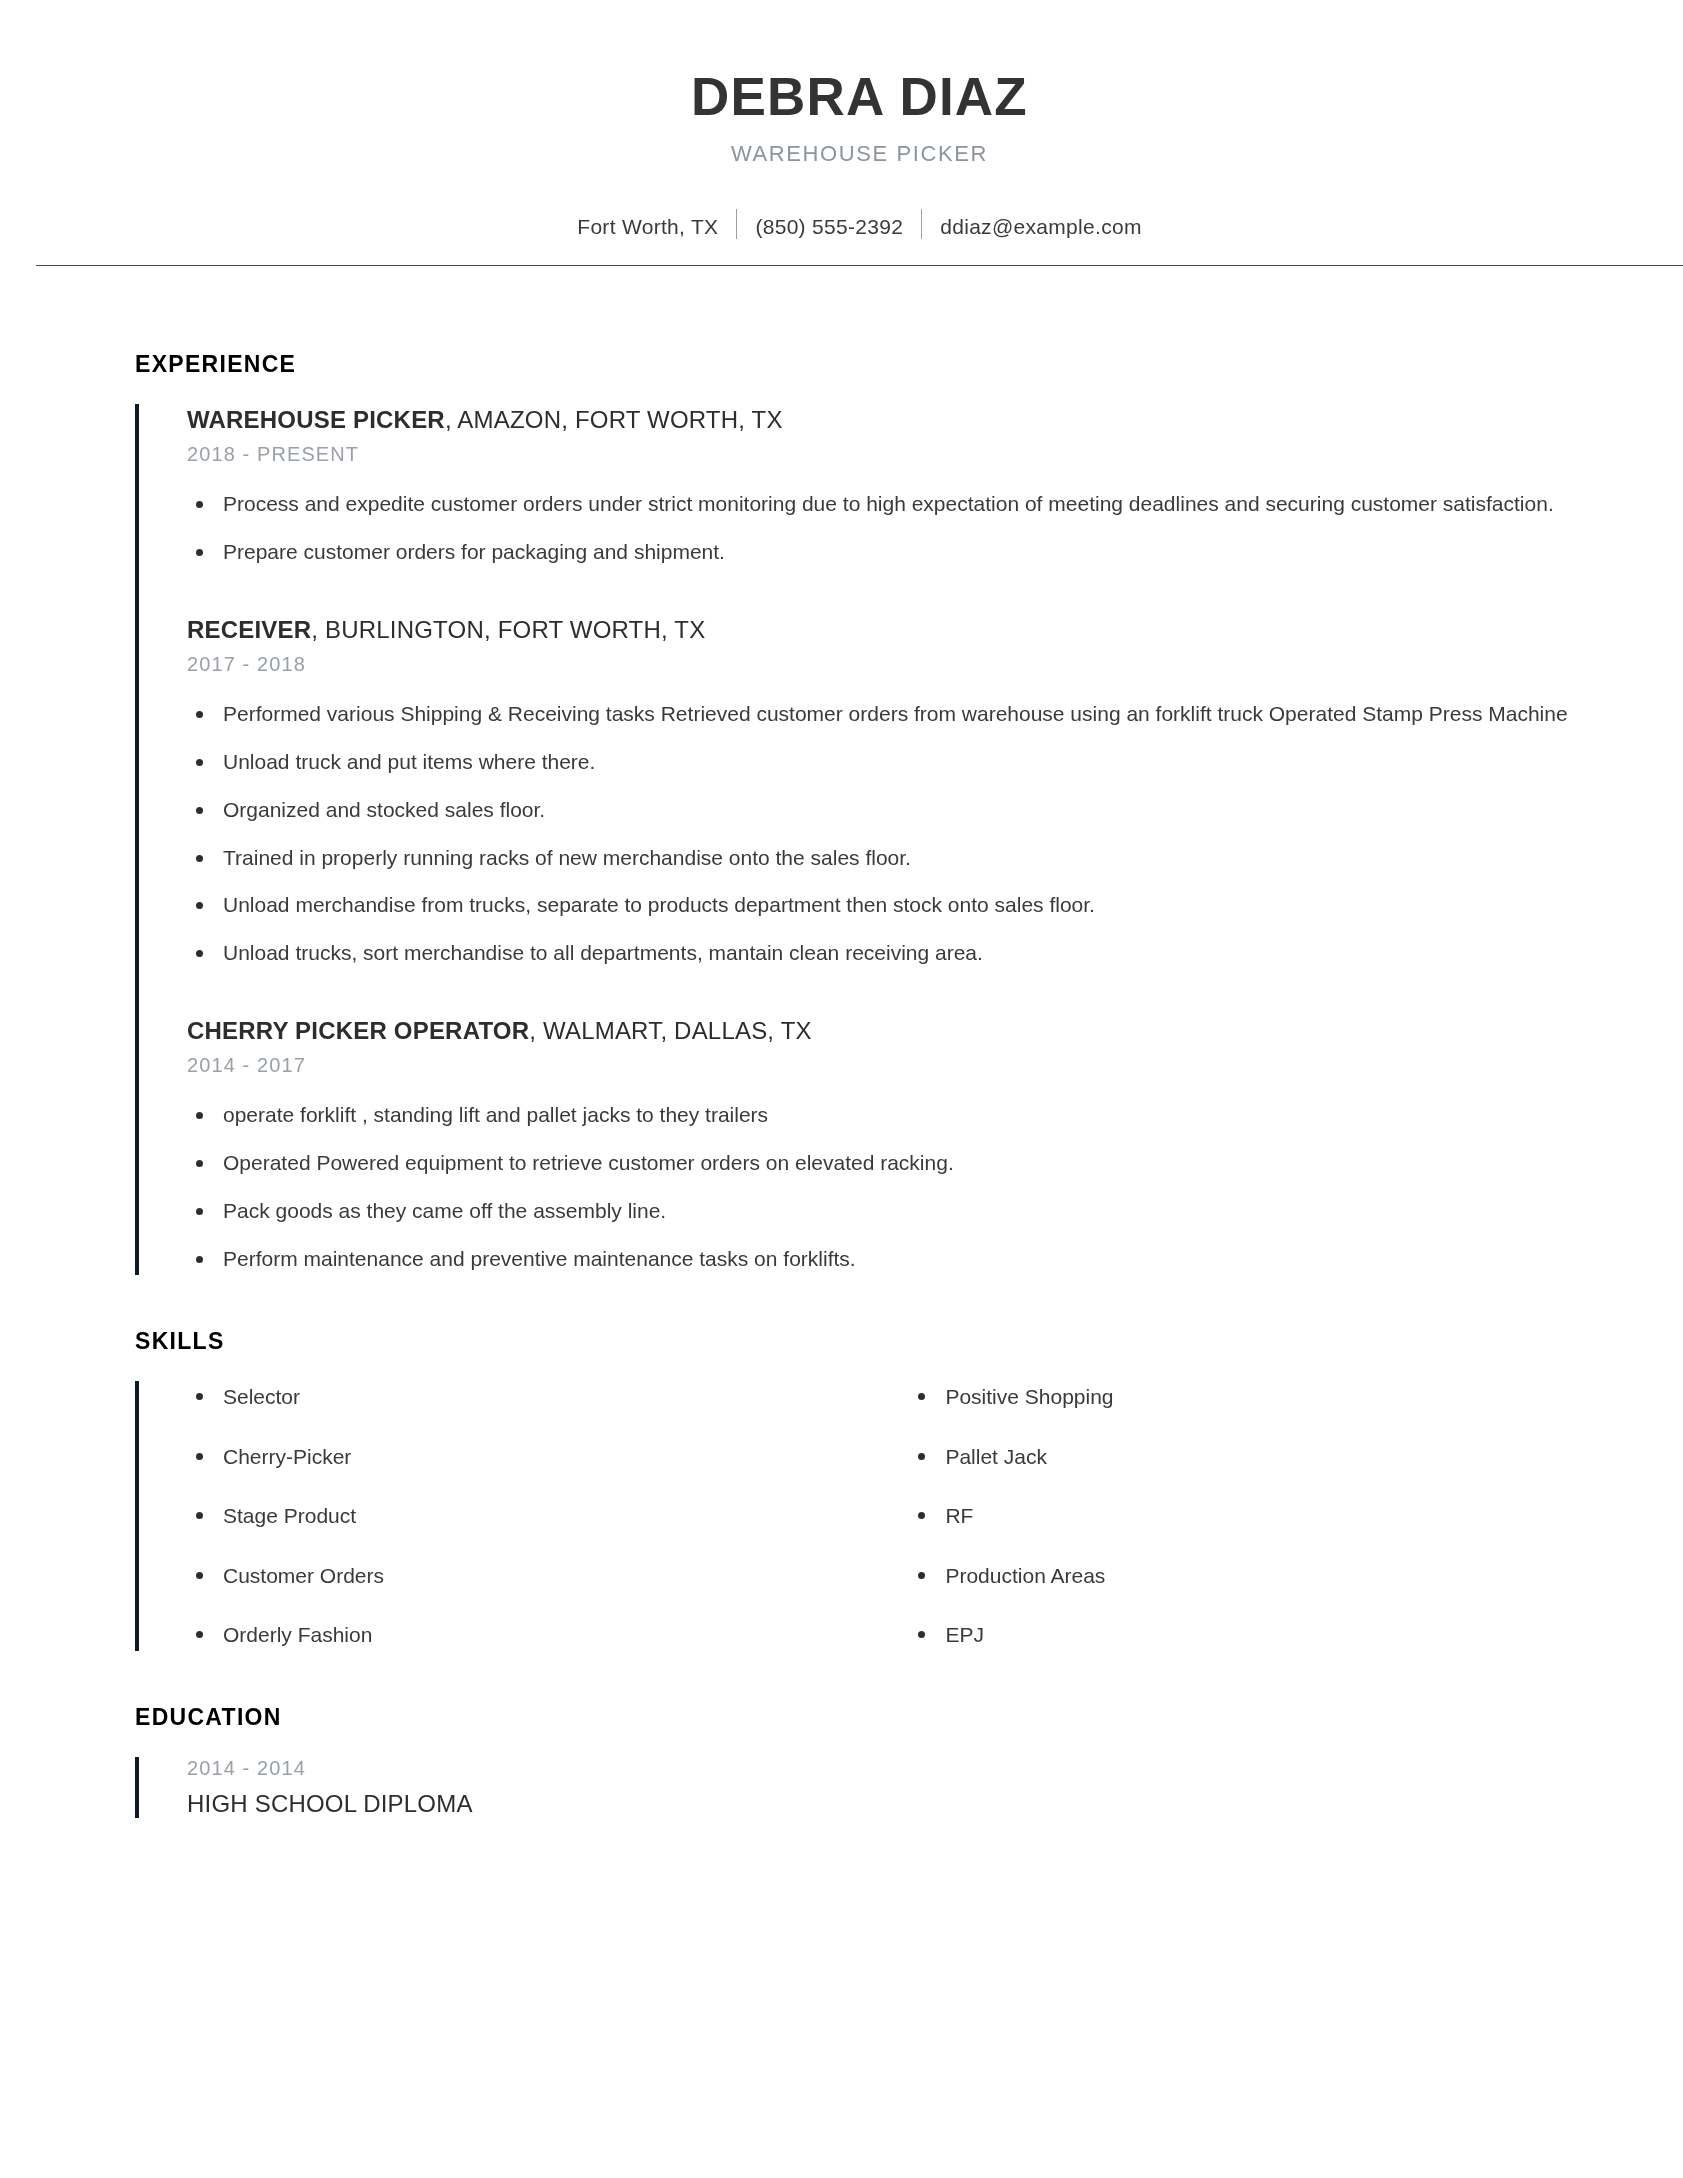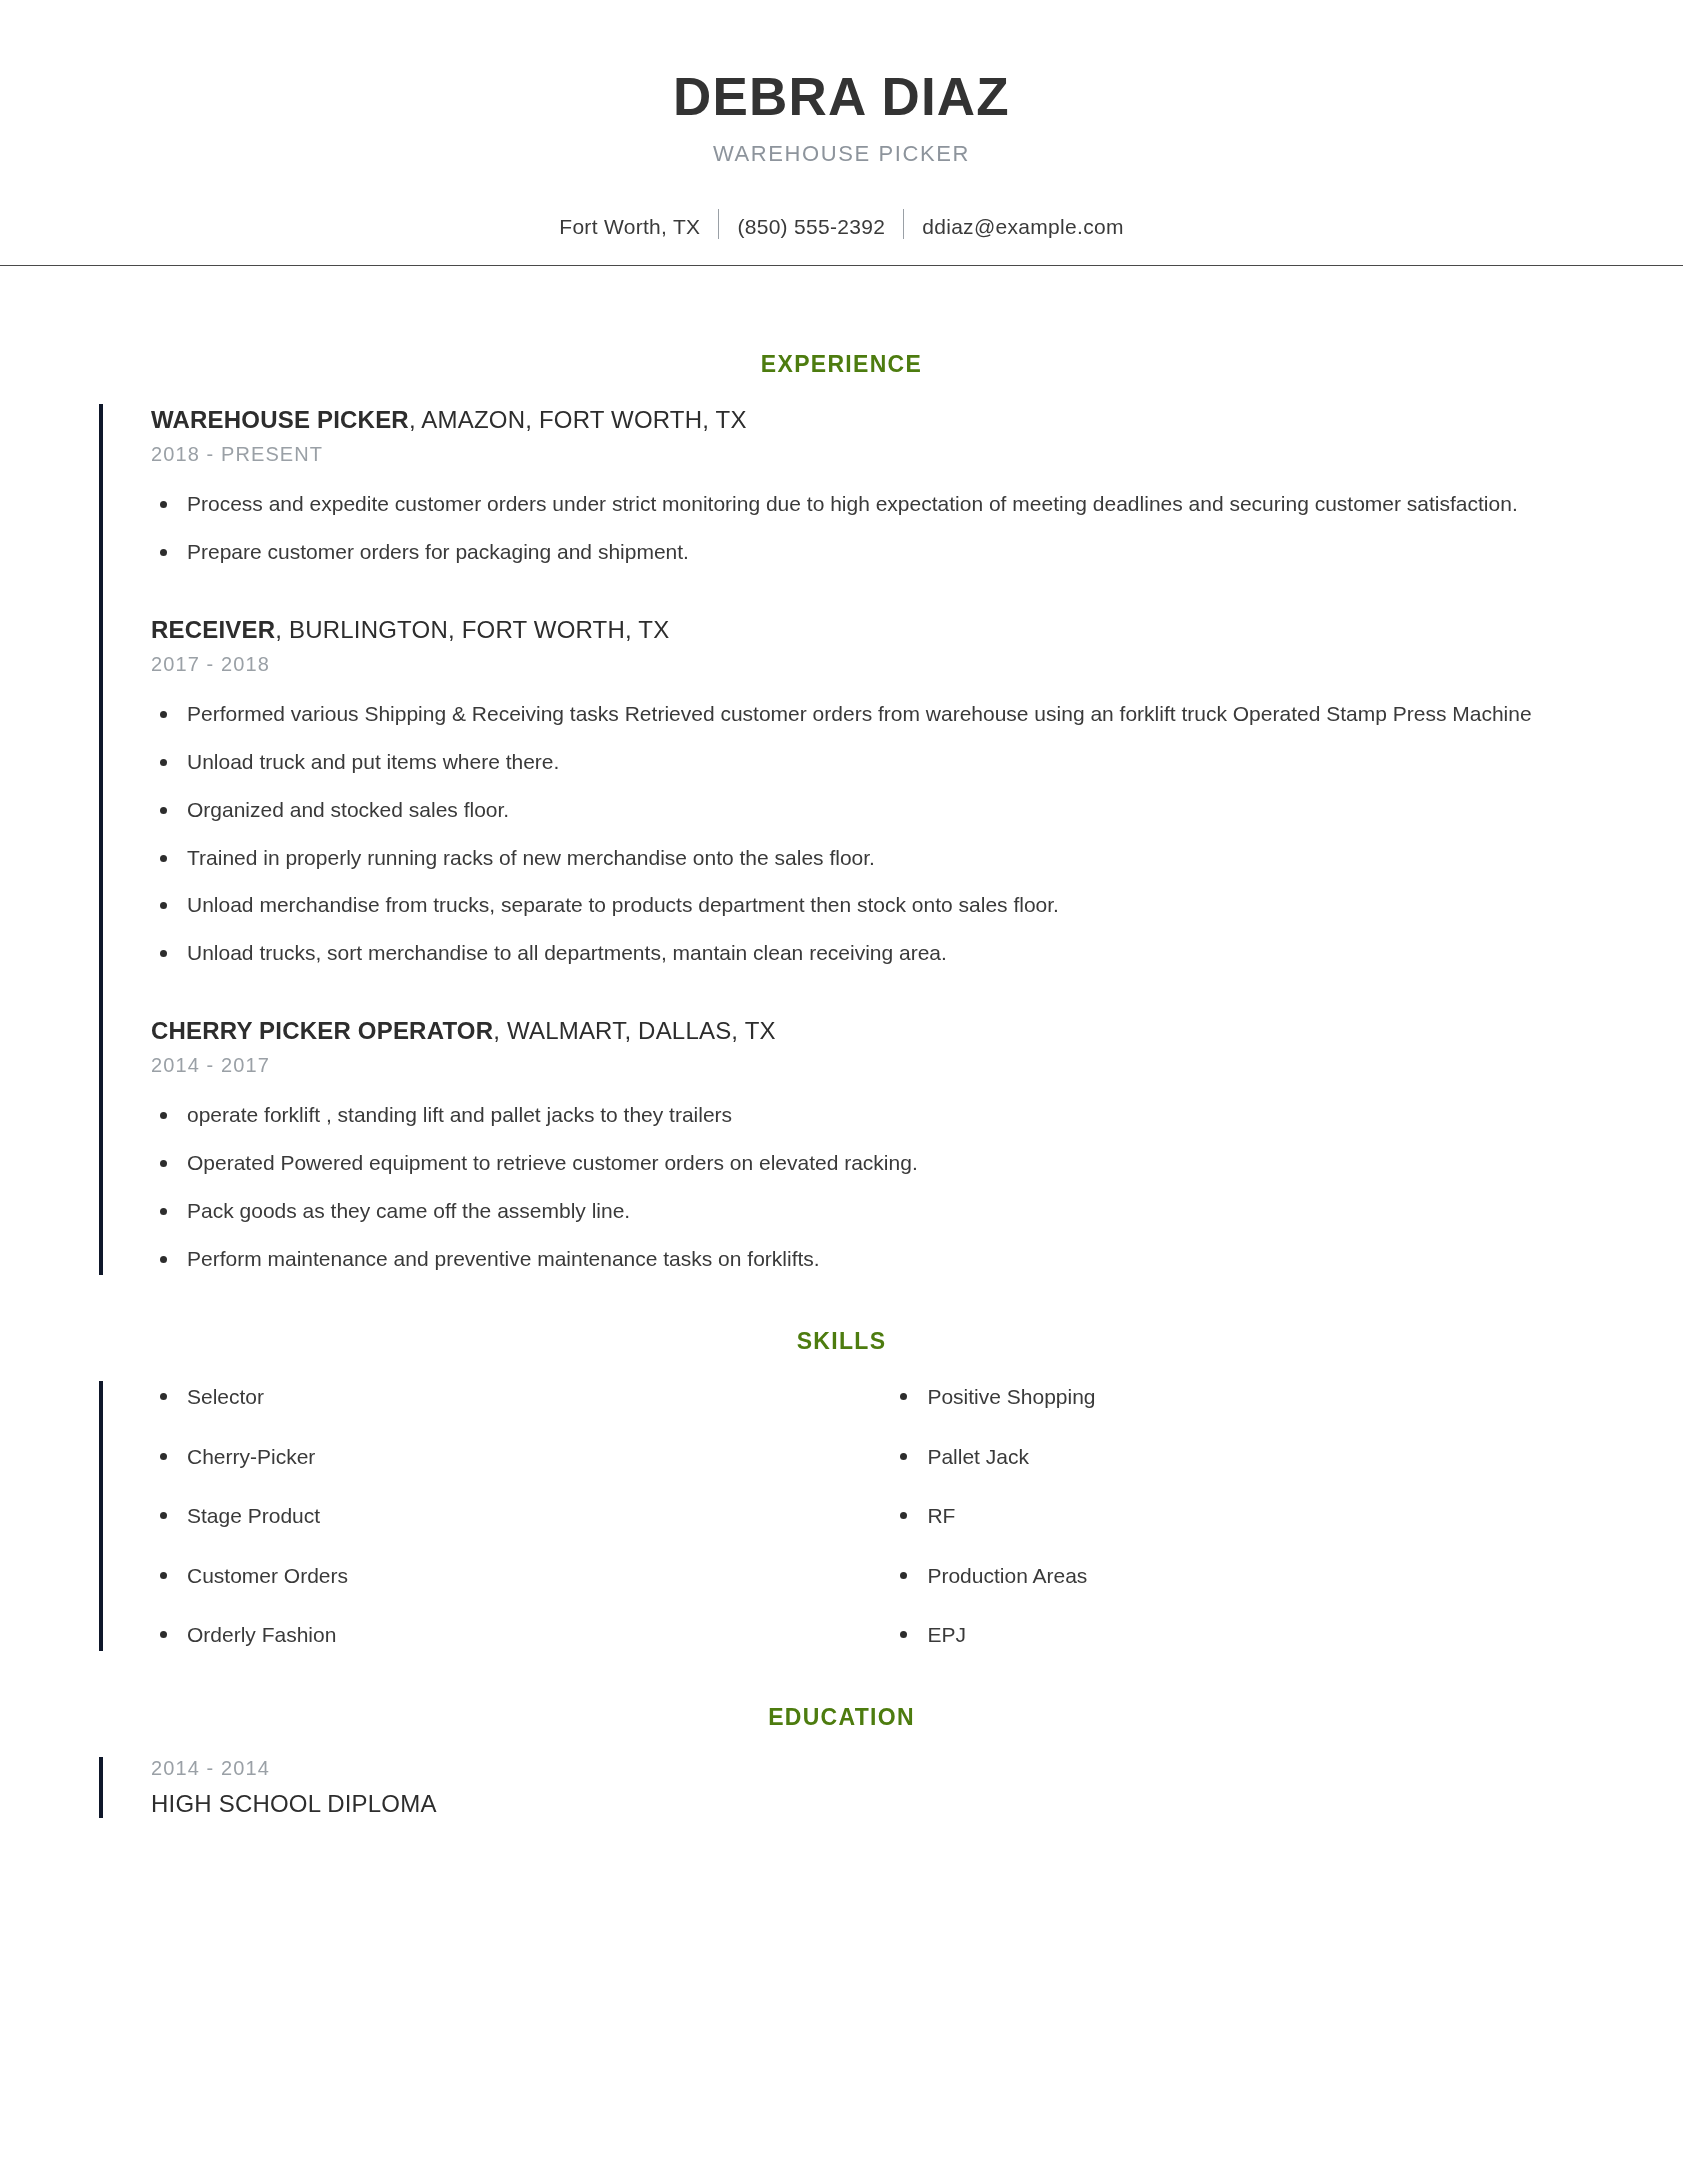--- a/index.html
+++ b/index.html
@@ -14,20 +14,21 @@
     color: #333333;
     -webkit-font-smoothing: antialiased;
   }
   .page {
     position: relative;
     width: 1683px;
     height: 2178px;
     background: #ffffff;
     box-sizing: border-box;
     overflow: hidden;
+    padding-left: 36px;
   }
   
   .header {
     padding-top: 69px;
     padding-bottom: 32px;
     text-align: center;
   }
   .name {
     font-size: 53px;
     font-weight: bold;
@@ -74,24 +75,23 @@
   .content {
     padding: 0 99px 0 99px;
   }
   .section {
     margin-top: 53px;
   }
   .section-title {
     font-size: 23px;
     font-weight: bold;
     letter-spacing: 1.3px;
-    color: #4d7c0f;
+    color: #000000;
     margin-bottom: 26px;
     text-transform: uppercase;
-    text-align: center;
   }
   .section-body {
     border-left: 4px solid #0f172a;
     padding-left: 48px;
   }
   
   .job {
     margin-bottom: 46px;
   }
   .job:last-child { margin-bottom: 0; }

